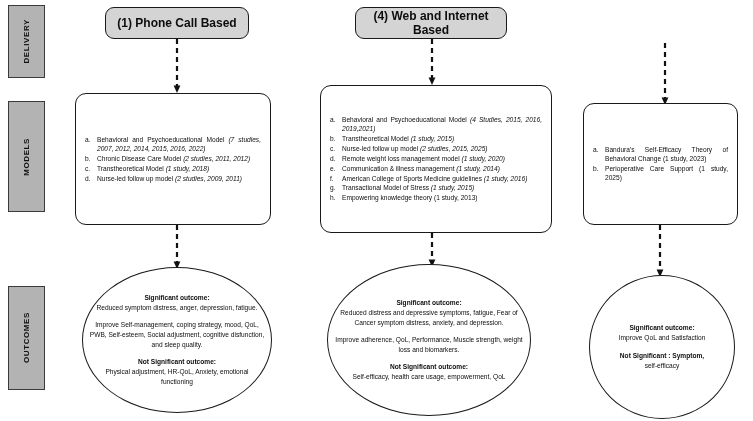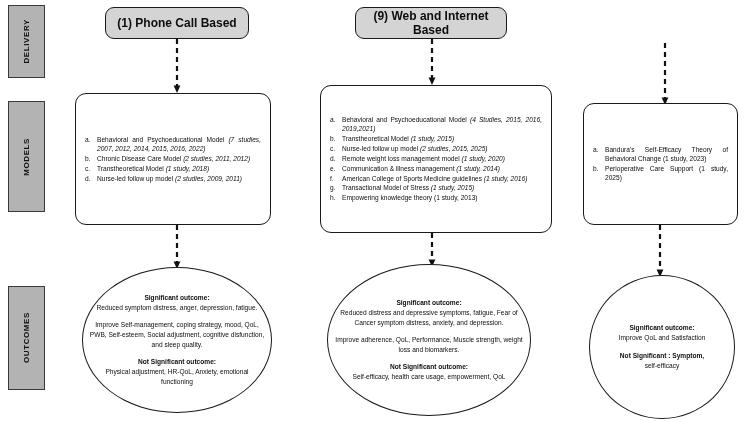--- a/index.html
+++ b/index.html
@@ -131,21 +131,21 @@
     <span>MODELS</span>
   </div>
   <div class="band" style="left:8px; top:286px; width:37px; height:104px;">
     <span>OUTCOMES</span>
   </div>
 
   <div class="delivery-box" style="left:105px; top:7px; width:144px; height:32px;">
     <span>(1) Phone Call Based</span>
   </div>
   <div class="delivery-box" style="left:355px; top:7px; width:152px; height:32px;">
-    <span>(9) Web and Internet Based</span>
+    <span>(4) Web and Internet Based</span>
   </div>
 
   <svg class="connector" style="left:172px; top:39px;" width="10" height="54" viewBox="0 0 10 54">
     <line x1="5" y1="0" x2="5" y2="48" stroke="#111" stroke-width="2.2" stroke-dasharray="5,4"></line>
     <polygon points="5,54 1.6,46.5 8.4,46.5" fill="#111"></polygon>
   </svg>
   <svg class="connector" style="left:427px; top:39px;" width="10" height="46" viewBox="0 0 10 46">
     <line x1="5" y1="0" x2="5" y2="40" stroke="#111" stroke-width="2.2" stroke-dasharray="5,4"></line>
     <polygon points="5,46 1.6,38.5 8.4,38.5" fill="#111"></polygon>
   </svg>

